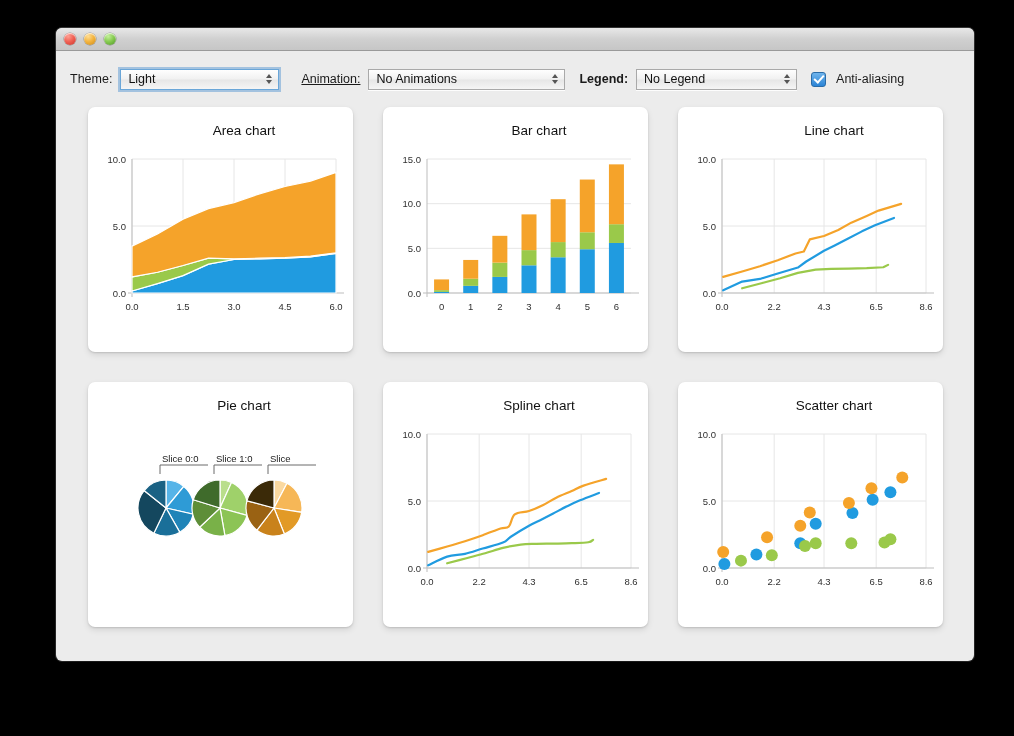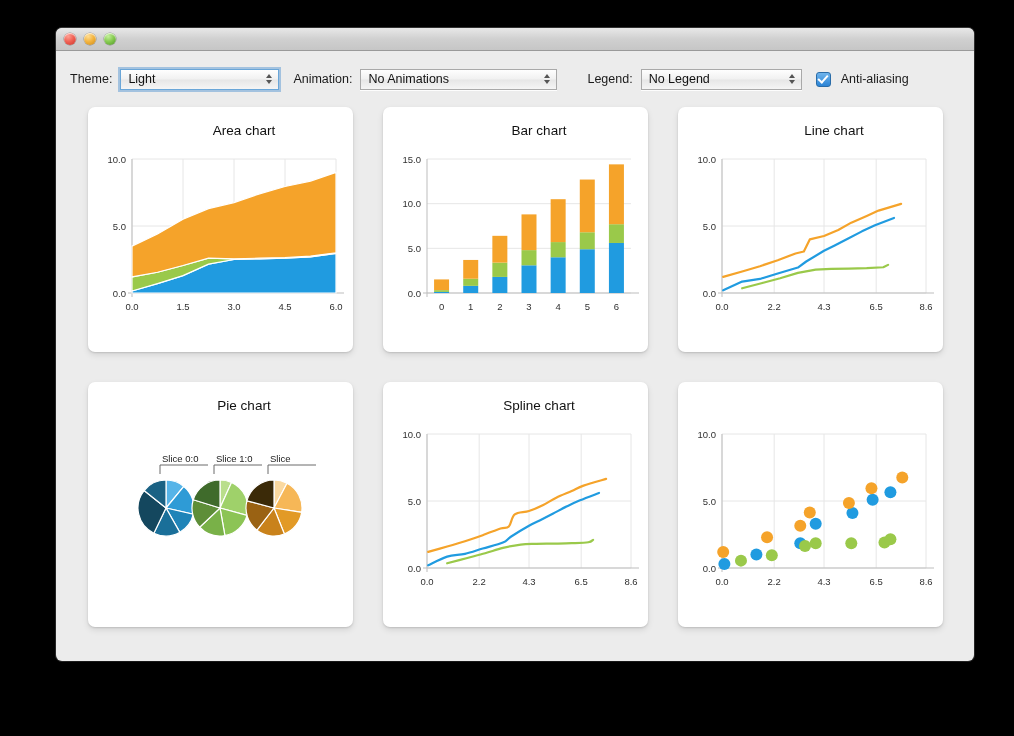--- a/index.html
+++ b/index.html
@@ -142,30 +142,30 @@
   <div id="toolbar">
     <span class="tb-label">Theme:</span>
     <div class="popup focused" id="theme-popup">
       <span>Light</span>
       <span class="arrows">
           <i class="up"></i>
           <i class="down"></i>
         </span>
     </div>
 
-    <span class="tb-label" style="margin-left:6px;">Animation:</span>
+    <span class="tb-label" style="margin-left:14px;text-decoration:underline;">Animation:</span>
     <div class="popup" id="animation-popup">
       <span>No Animations</span>
       <span class="arrows">
           <i class="up"></i>
           <i class="down"></i>
         </span>
     </div>
 
-    <span class="tb-label" style="margin-left:22px;">Legend:</span>
+    <span class="tb-label" style="margin-left:6px;font-weight:bold;">Legend:</span>
     <div class="popup" id="legend-popup">
       <span>No Legend</span>
       <span class="arrows">
           <i class="up"></i>
           <i class="down"></i>
         </span>
     </div>
 
     <div id="aa-wrap">
       <div id="aa-box"></div>
@@ -338,20 +338,21 @@
           <line x1="248" y1="52" x2="248" y2="186" stroke="#e6e6e6" stroke-width="1"></line>
           <text x="248" y="203" text-anchor="middle" font-size="9.5" font-family="&quot;Liberation Sans&quot;, sans-serif" fill="#303030">8.6</text>
           <line x1="44" y1="52" x2="44" y2="190" stroke="#bdbdbd" stroke-width="1"></line>
           <line x1="40" y1="186" x2="256" y2="186" stroke="#bdbdbd" stroke-width="1"></line>
           <path d="M45.18604651162791,183.32 C48.348837209302324,181.86833333333334 58.034883720930225,176.50833333333335 64.16279069767441,174.61 C70.2906976744186,172.71166666666667 76.0232558139535,173.27 81.95348837209303,171.93 C87.88372093023257,170.59 93.4186046511628,168.46833333333333 99.74418604651163,166.57 C106.06976744186046,164.67166666666665 115.16279069767442,162.54999999999998 119.90697674418605,160.54 C124.65116279069768,158.53 123.86046511627907,157.30166666666665 128.2093023255814,154.51 C132.55813953488374,151.71833333333333 141.25581395348837,146.47 146,143.79 C150.74418604651163,141.10999999999999 152.72093023255815,140.44 156.67441860465118,138.43 C160.6279069767442,136.42000000000002 165.17441860465118,134.07500000000002 169.72093023255815,131.73000000000002 C174.2674418604651,129.38500000000002 179.40697674418607,126.59333333333335 183.95348837209303,124.36000000000001 C188.5,122.12666666666668 191.6627906976744,120.56333333333333 197,118.33 C202.3372093023256,116.09666666666666 212.8139534883721,112.18833333333333 215.97674418604652,110.96000000000001" fill="none" stroke="#209be0" stroke-width="2.2" stroke-linecap="round" stroke-linejoin="round"></path>
           <path d="M64.16279069767441,181.31 C67.52325581395348,180.41666666666666 78,177.625 84.32558139534883,175.95 C90.65116279069767,174.27499999999998 96.18604651162791,172.935 102.11627906976744,171.26 C108.04651162790698,169.58499999999998 113.97674418604652,167.35166666666666 119.90697674418605,165.9 C125.83720930232559,164.44833333333335 132.16279069767444,163.22000000000003 137.69767441860466,162.55 C143.2325581395349,161.88 147.5813953488372,162.03633333333335 153.11627906976742,161.88 C158.65116279069764,161.72366666666665 164.9767441860465,161.72366666666665 170.90697674418604,161.612 C176.8372093023256,161.50033333333334 182.96511627906978,161.43333333333334 188.69767441860466,161.21 C194.43023255813955,160.98666666666668 201.74418604651163,160.83033333333333 205.30232558139534,160.272 C208.86046511627904,159.71366666666665 209.25581395348837,158.262 210.04651162790697,157.85999999999999" fill="none" stroke="#9ac94a" stroke-width="2.2" stroke-linecap="round" stroke-linejoin="round"></path>
           <path d="M45.18604651162791,169.92000000000002 C48.348837209302324,169.02666666666667 58.034883720930225,166.34666666666666 64.16279069767441,164.56 C70.2906976744186,162.77333333333334 76.0232558139535,161.09833333333333 81.95348837209303,159.2 C87.88372093023257,157.30166666666665 93.81395348837209,155.29166666666666 99.74418604651163,153.17 C105.67441860465117,151.04833333333332 113.18604651162791,147.92166666666665 117.53488372093024,146.47 C121.88372093023257,145.01833333333335 123.46511627906978,146.805 125.83720930232559,144.46 C128.2093023255814,142.115 128.40697674418604,134.96833333333333 131.7674418604651,132.4 C135.12790697674419,129.83166666666668 141.25581395348837,130.61333333333334 146,129.05 C150.74418604651163,127.48666666666668 155.68604651162792,125.25333333333333 160.2325581395349,123.02 C164.77906976744185,120.78666666666666 168.53488372093022,117.99499999999999 173.27906976744185,115.64999999999999 C178.02325581395348,113.30499999999999 184.1511627906977,110.96000000000001 188.69767441860466,108.95 C193.24418604651163,106.94 194.82558139534885,105.60000000000001 200.55813953488374,103.59 C206.29069767441862,101.58 219.3372093023256,98.00666666666666 223.09302325581396,96.89" fill="none" stroke="#f5a32a" stroke-width="2.2" stroke-linecap="round" stroke-linejoin="round"></path>
         </svg>
     </div>
     <div class="card">
+      <div class="chart-title">Scatter chart</div>
       <svg class="plot" id="plot-5" width="265" height="245">
           <line x1="44" y1="186" x2="248" y2="186" stroke="#e6e6e6" stroke-width="1"></line>
           <text x="38" y="189.5" text-anchor="end" font-size="9.5" font-family="&quot;Liberation Sans&quot;, sans-serif" fill="#303030">0.0</text>
           <line x1="44" y1="119" x2="248" y2="119" stroke="#e6e6e6" stroke-width="1"></line>
           <text x="38" y="122.5" text-anchor="end" font-size="9.5" font-family="&quot;Liberation Sans&quot;, sans-serif" fill="#303030">5.0</text>
           <line x1="44" y1="52" x2="248" y2="52" stroke="#e6e6e6" stroke-width="1"></line>
           <text x="38" y="55.5" text-anchor="end" font-size="9.5" font-family="&quot;Liberation Sans&quot;, sans-serif" fill="#303030">10.0</text>
           <line x1="44" y1="52" x2="44" y2="186" stroke="#e6e6e6" stroke-width="1"></line>
           <text x="44" y="203" text-anchor="middle" font-size="9.5" font-family="&quot;Liberation Sans&quot;, sans-serif" fill="#303030">0.0</text>
           <line x1="96.18604651162791" y1="52" x2="96.18604651162791" y2="186" stroke="#e6e6e6" stroke-width="1"></line>

